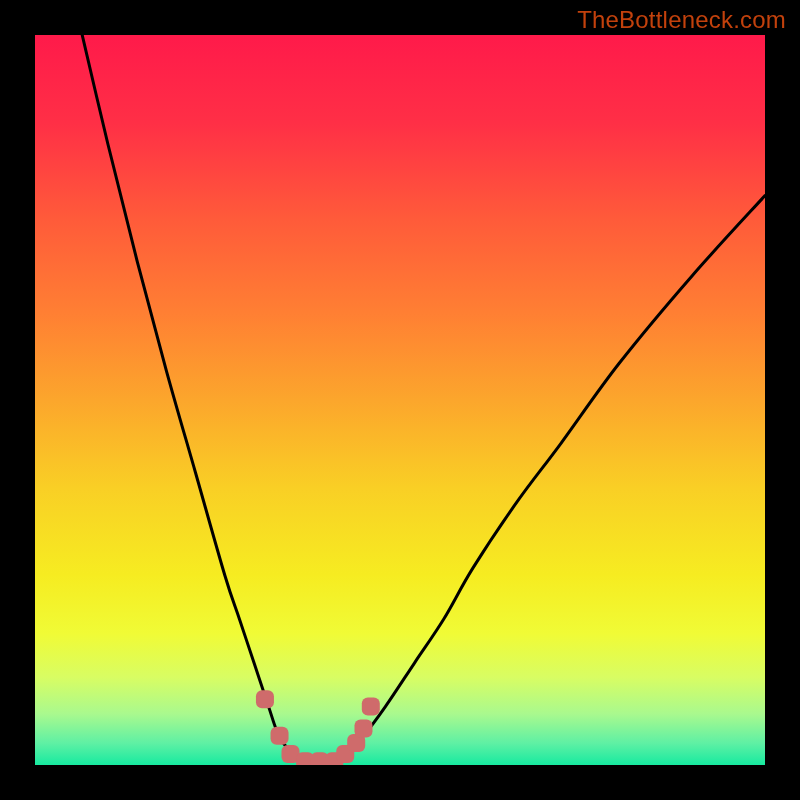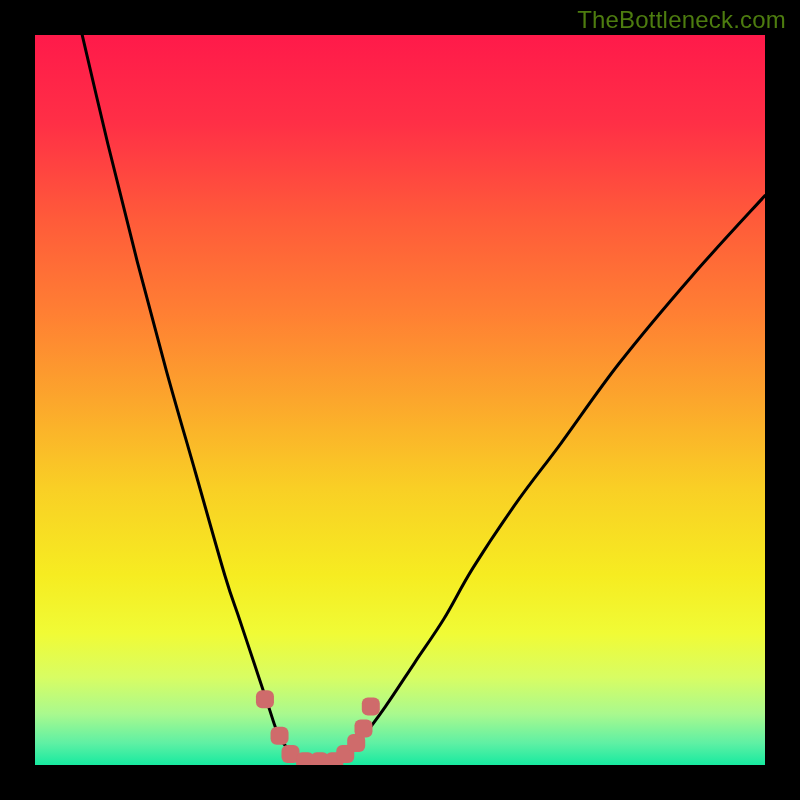--- a/index.html
+++ b/index.html
@@ -8,21 +8,21 @@
     width: 800px;
     height: 800px;
     background: #000000;
     position: relative;
     font-family: Arial, Helvetica, sans-serif;
   }
   .watermark {
     position: absolute;
     top: 6px;
     right: 14px;
-    color: #4d7c0f;
+    color: #c2410c;
     font-size: 24px;
     font-weight: 400;
     letter-spacing: 0.2px;
     z-index: 10;
   }
   .plot-area {
     position: absolute;
     left: 35px;
     top: 35px;
     width: 730px;

